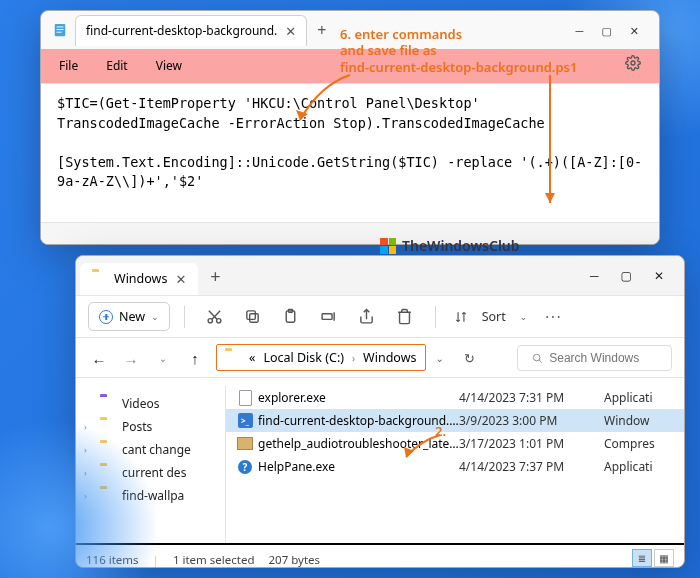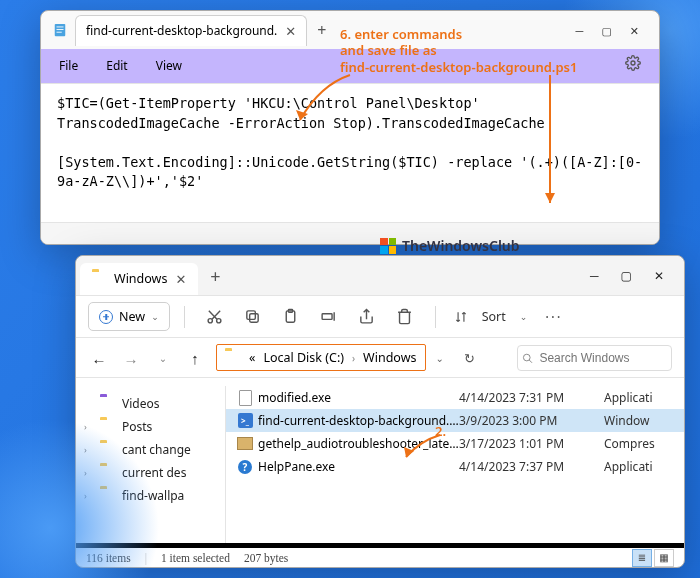--- a/index.html
+++ b/index.html
@@ -37,21 +37,21 @@
   .np-tab {
     display:flex; align-items:center; gap:8px;
     background:#fff; border:1px solid #d0d0d0; border-bottom:none;
     border-radius:6px 6px 0 0; padding:6px 10px; font-size:12px;
     max-width:240px;
   }
   .np-tab-title { white-space:nowrap; overflow:hidden; text-overflow:ellipsis; }
   .np-tab-close { font-size:13px; color:#555; }
   .np-plus { margin-left:10px; font-size:16px; color:#555; }
   .np-winctrl { margin-left:auto; display:flex; gap:18px; padding:0 14px; font-size:11px; color:#333; }
-  .np-menubar { display:flex; align-items:center; gap:28px; padding:6px 18px 8px; background:#c4b5fd; border-bottom:1px solid #e4e4e4;}
+  .np-menubar { display:flex; align-items:center; gap:28px; padding:6px 18px 8px; background:#fca5a5; border-bottom:1px solid #e4e4e4;}
   .np-menubar .gear { margin-left:auto; }
   .np-content { padding:10px 16px; background:#fff; font-family:Consolas,monospace; font-size:13.5px; line-height:1.45; white-space:pre-wrap; color:#000; flex:1; }
   .np-status { height:22px; border-top:1px solid #e4e4e4; background:#f6f6f6; }
 
   
   .ann-box {
     position:absolute; color:#ed7116; font-weight:600; font-size:13px; line-height:1.25;
     pointer-events:none;
   }
 
@@ -80,21 +80,21 @@
   .sort-btn { display:flex; align-items:center; gap:14px; margin-left:4px; font-size:12.5px; color:#333;}
   .dots { margin-left:12px; font-size:14px; letter-spacing:2px; color:#555; }
 
   .ex-addr { display:flex; align-items:center; height:40px; padding:0 12px; gap:10px; border-bottom:1px solid #e4e4e4;}
   .nav-arrow { color:#888; font-size:15px; width:22px; text-align:center;}
   .nav-arrow.active { color:#222; }
   .breadcrumb { display:flex; align-items:center; gap:8px; border:1.5px solid #ed7116; padding:4px 8px; border-radius:2px; font-size:12.5px;}
   .bc-ico { width:16px;height:14px; }
   .bc-sep { color:#888; font-size:10px;}
   .refresh { margin-left:10px; color:#555; font-size:13px;}
-  .searchbox { margin-left:auto; display:flex; align-items:flex-end; gap:6px; border:1px solid #ddd; border-radius:4px; padding:5px 4px; width:155px; color:#888;}
+  .searchbox { margin-left:auto; display:flex; align-items:flex-end; gap:6px; border:1px solid #ddd; border-radius:4px; padding:5px 14px; width:155px; color:#888;}
   .searchbox input { border:none; outline:none; width:100%; font-size:12px; color:#888; background:transparent;}
 
   .ex-body { flex:1; display:flex; overflow:hidden;margin-top:8px; }
   .sidebar { width:150px; border-right:1px solid #e4e4e4; padding:6px 6px; overflow:hidden;}
   .sb-item { display:flex; align-items:center; gap:6px; padding:3px 2px; white-space:nowrap; font-size:12px; color:#222;}
   .sb-item .chev { width:10px; color:#888; font-size:9px; visibility:hidden;}
   .sb-item.exp .chev { visibility:visible; }
   .sb-ico { width:16px; height:14px; flex-shrink:0;}
   .sb-label { overflow:hidden; text-overflow:ellipsis; }
 
@@ -104,21 +104,21 @@
   .col-date { width:145px; }
   .col-type { width:70px; }
   .fp-rows { flex:1; overflow:hidden;}
   .row { display:flex; align-items:center; padding:3px 10px 3px 10px; font-size:12px; }
   .row.sel { background:#cfe5f7; }
   .row .ico { width:18px; display:flex; justify-content:center; margin-right:4px;}
   .row .nm { flex:1; white-space:nowrap; overflow:hidden; text-overflow:ellipsis; }
   .row .dt { width:145px; color:#333; }
   .row .ty { width:70px; overflow:hidden; text-overflow:ellipsis; color:#333; }
 
-  .ex-status { height:24px; border-top:5px solid #000000; display:flex; align-items:center; padding:0 10px; gap:14px; font-size:11.5px; color:#444;font-family:Liberation Serif, serif;}
+  .ex-status { height:24px; border-top:2px solid #000000; display:flex; align-items:flex-end; padding:0 10px; gap:14px; font-size:11.5px; color:#444;}
   .ex-status .viewbtns { margin-left:auto; display:flex; gap:2px;}
   .viewbtns span { width:20px;height:18px;border:1px solid #ccc;display:flex;align-items:center;justify-content:center;font-size:10px;}
   .viewbtns span.active { background:#c9e1f7; border-color:#76b0e6;}
 
   
   .watermark { position:absolute; top:236px; left:380px; display:flex; align-items:center; gap:6px; font-weight:600; color:#334; font-size:14px; z-index:3;}
   .wm-sq { width:16px;height:16px; display:grid; grid-template-columns:1fr 1fr; grid-template-rows:1fr 1fr; gap:1px;}
   .wm-sq i{display:block;}
   .wm-sq i:nth-child(1){background:#f25022;} .wm-sq i:nth-child(2){background:#7fba00;}
   .wm-sq i:nth-child(3){background:#00a4ef;} .wm-sq i:nth-child(4){background:#ffb900;}
@@ -318,21 +318,21 @@
           <span class="sb-ico"><span class="folder"></span></span>
           <span class="sb-label">find-wallpa</span>
         </div>
       </div>
     <div class="filepane">
       <div class="fp-rows" id="fp-rows">
           <div class="row">
             <span class="ico">
               <span class="file-ico"></span>
             </span>
-            <span class="nm">modified.exe</span>
+            <span class="nm">explorer.exe</span>
             <span class="dt">4/14/2023 7:31 PM</span>
             <span class="ty">Applicati</span>
           </div>
           <div class="row sel">
             <span class="ico">
               <span class="ps1-ico">&gt;_</span>
             </span>
             <span class="nm">find-current-desktop-background.ps1</span>
             <span class="dt">3/9/2023 3:00 PM</span>
             <span class="ty">Window</span>

